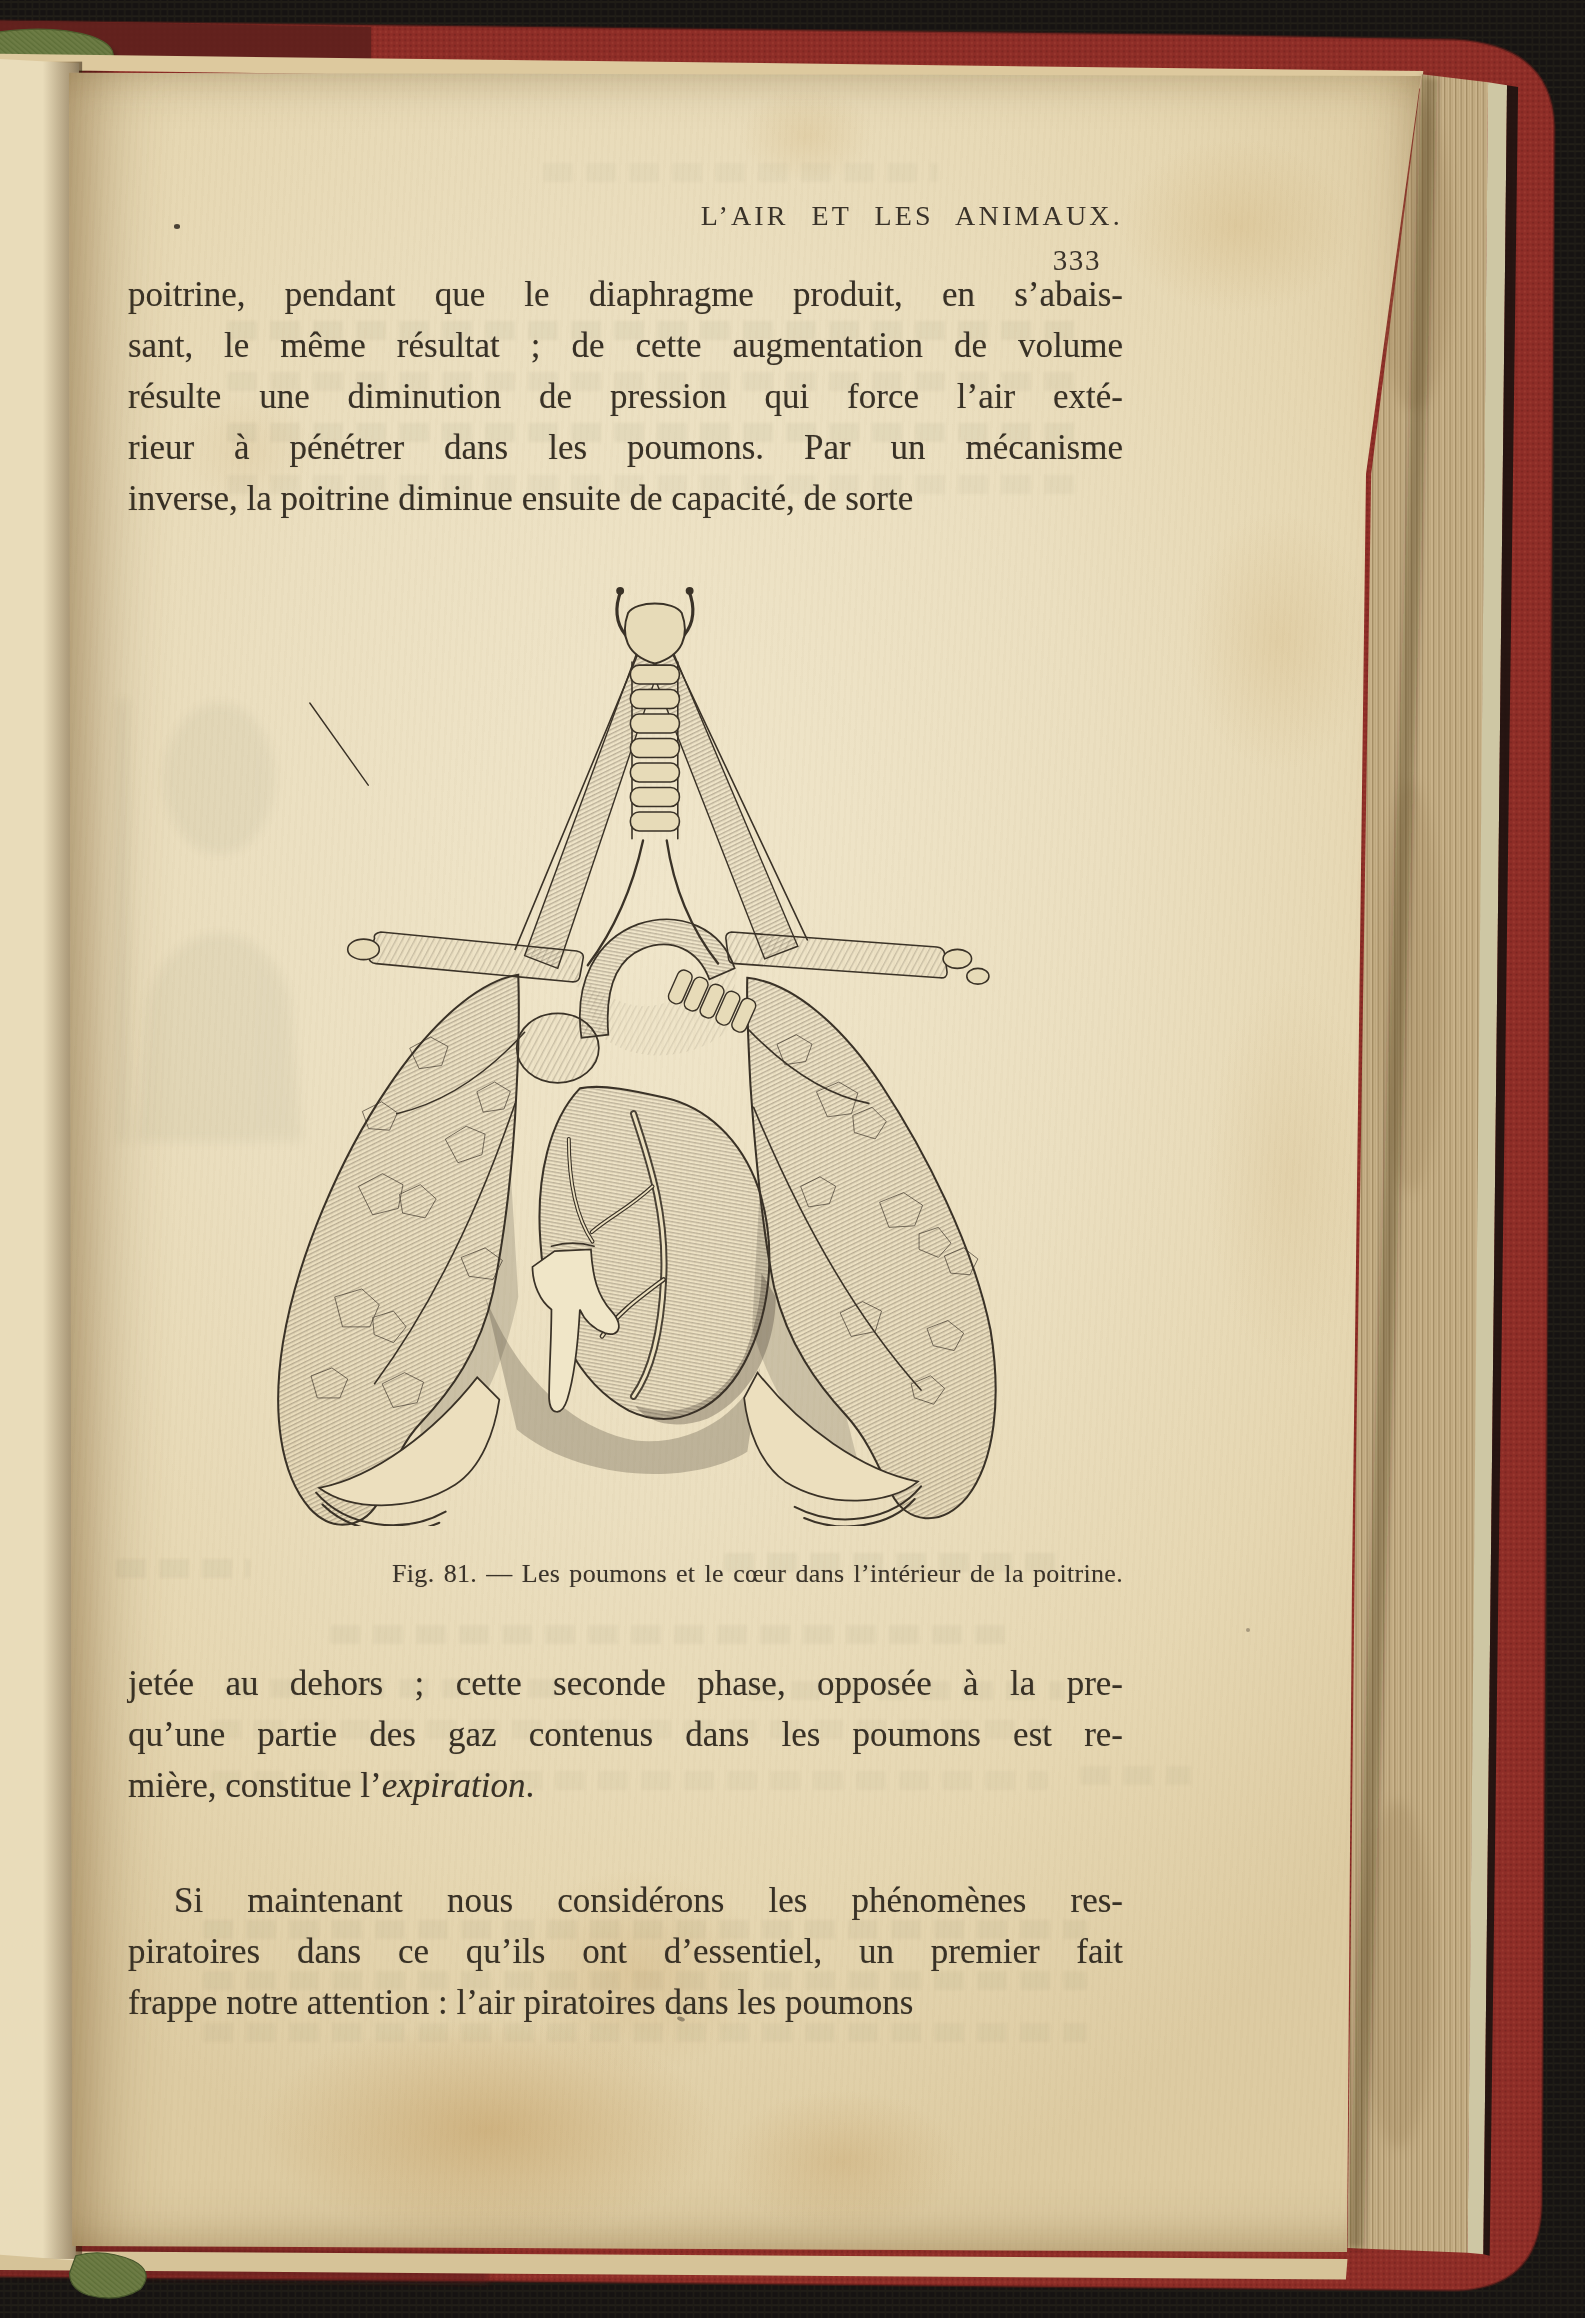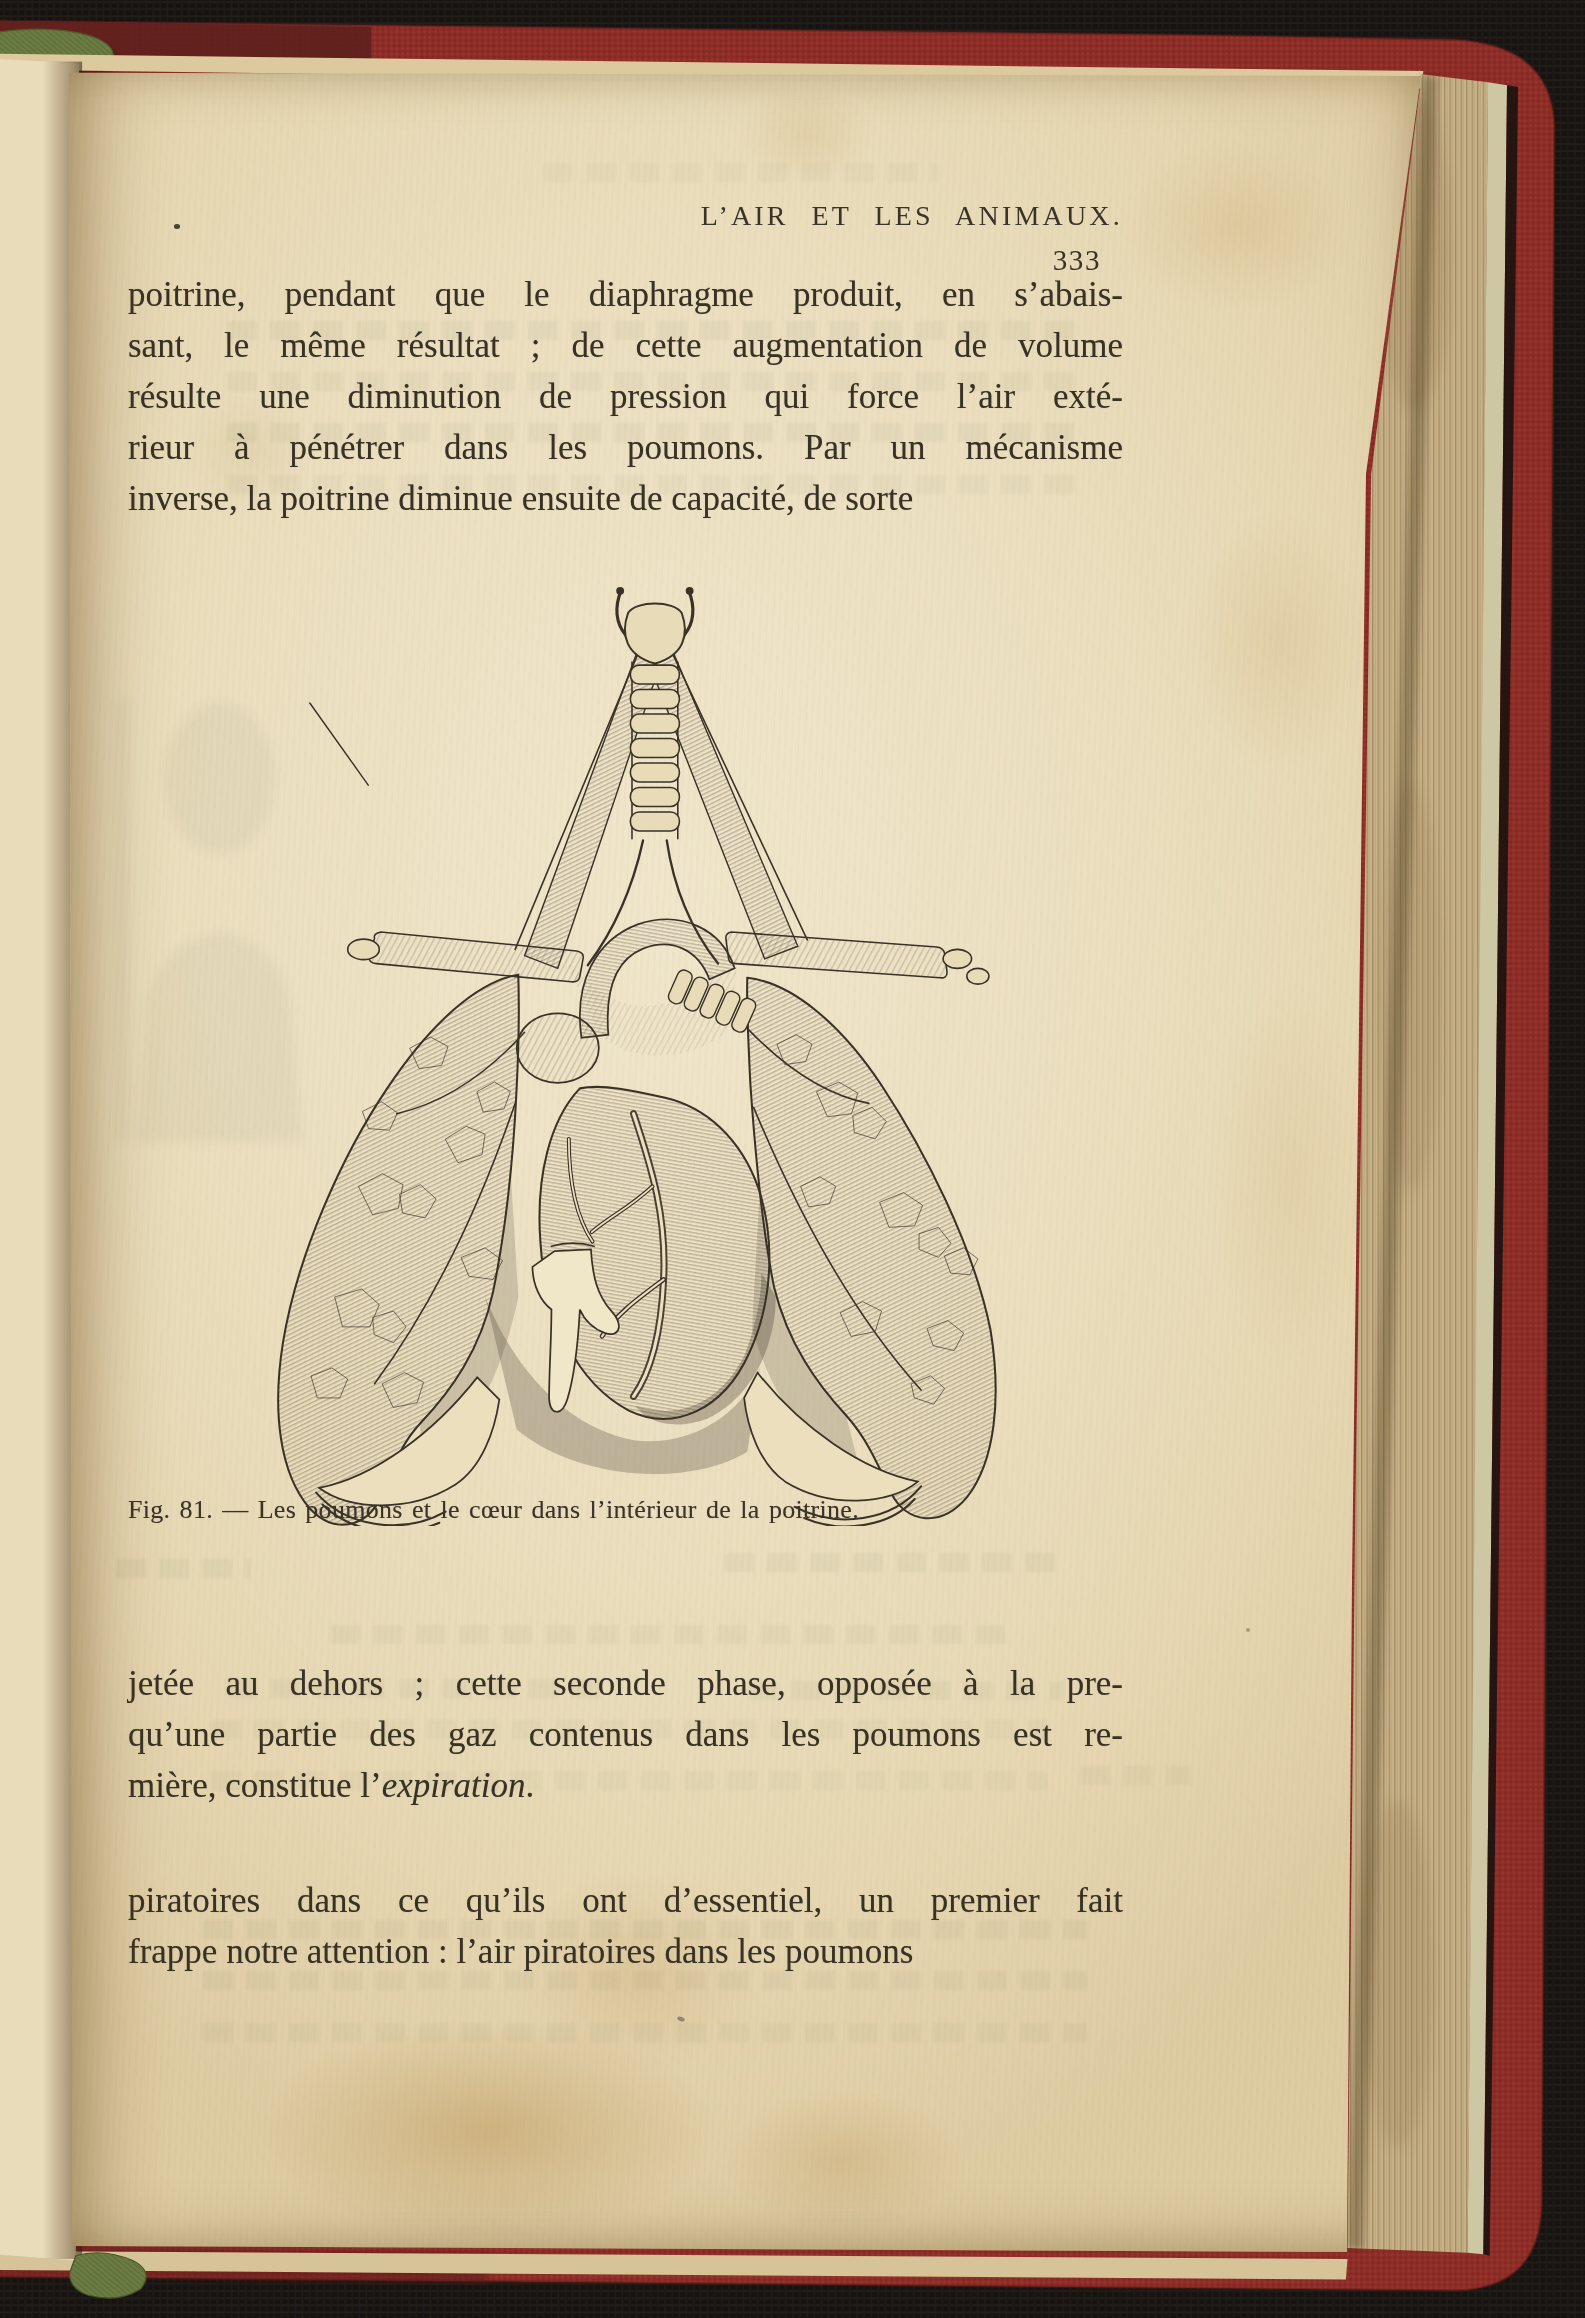--- a/index.html
+++ b/index.html
@@ -42,21 +42,21 @@
   .para{position:absolute;left:59px;width:995px;font-size:35px;line-height:51px;color:var(--c-ink);
     text-shadow:0 0 0.8px rgba(56,49,38,.35);}
   .para .tline{height:51px;white-space:nowrap;text-align:justify;text-align-last:justify;}
   .para .tline.last{text-align-last:auto;}
   .indent{text-indent:46px;}
   #para1{top:201px;}
   #para2{top:1590px;}
   #para3{top:1807px;}
   .ital{font-style:italic;}
 
-  .fig-caption{position:absolute;top:1424px;left:59px;width:995px;text-align:left;
+  .fig-caption{position:absolute;top:1488px;left:59px;width:995px;text-align:right;
     font-size:26px;line-height:35px;letter-spacing:0.3px;word-spacing:2.4px;color:#3a332a;
     text-shadow:0 0 0.8px rgba(56,49,38,.3);}
 
   
   .figure-wrap{position:absolute;left:195px;top:518px;width:766px;height:940px;}
 
   
   .stain{position:absolute;border-radius:50%;pointer-events:none;}
   .ghostline{position:absolute;height:19px;border-radius:2.4px;pointer-events:none;
     background:repeating-linear-gradient(90deg, rgba(100,103,72,.13) 0 30px, rgba(100,103,72,0) 30px 43px);
@@ -303,19 +303,20 @@
 
   <div class="fig-caption">Fig. 81. — Les poumons et le cœur dans l’intérieur de la poitrine.</div>
 
   <div class="para" id="para2">
     <div class="tline">jetée au dehors ; cette seconde phase, opposée à la pre-</div>
     <div class="tline">qu’une partie des gaz contenus dans les poumons est re-</div>
     <div class="tline last"><span>mière, constitue l’</span><span class="ital">expiration</span><span>.</span></div>
   </div>
 
   <div class="para" id="para3">
+    <div class="tline indent">Si maintenant nous considérons les phénomènes res-</div>
     <div class="tline">piratoires dans ce qu’ils ont d’essentiel, un premier fait</div>
     <div class="tline last">frappe notre attention : l’air piratoires dans les poumons</div>
   </div>
 
   <div class="page-shade"></div>
 </div>
 
 
 </body></html>

